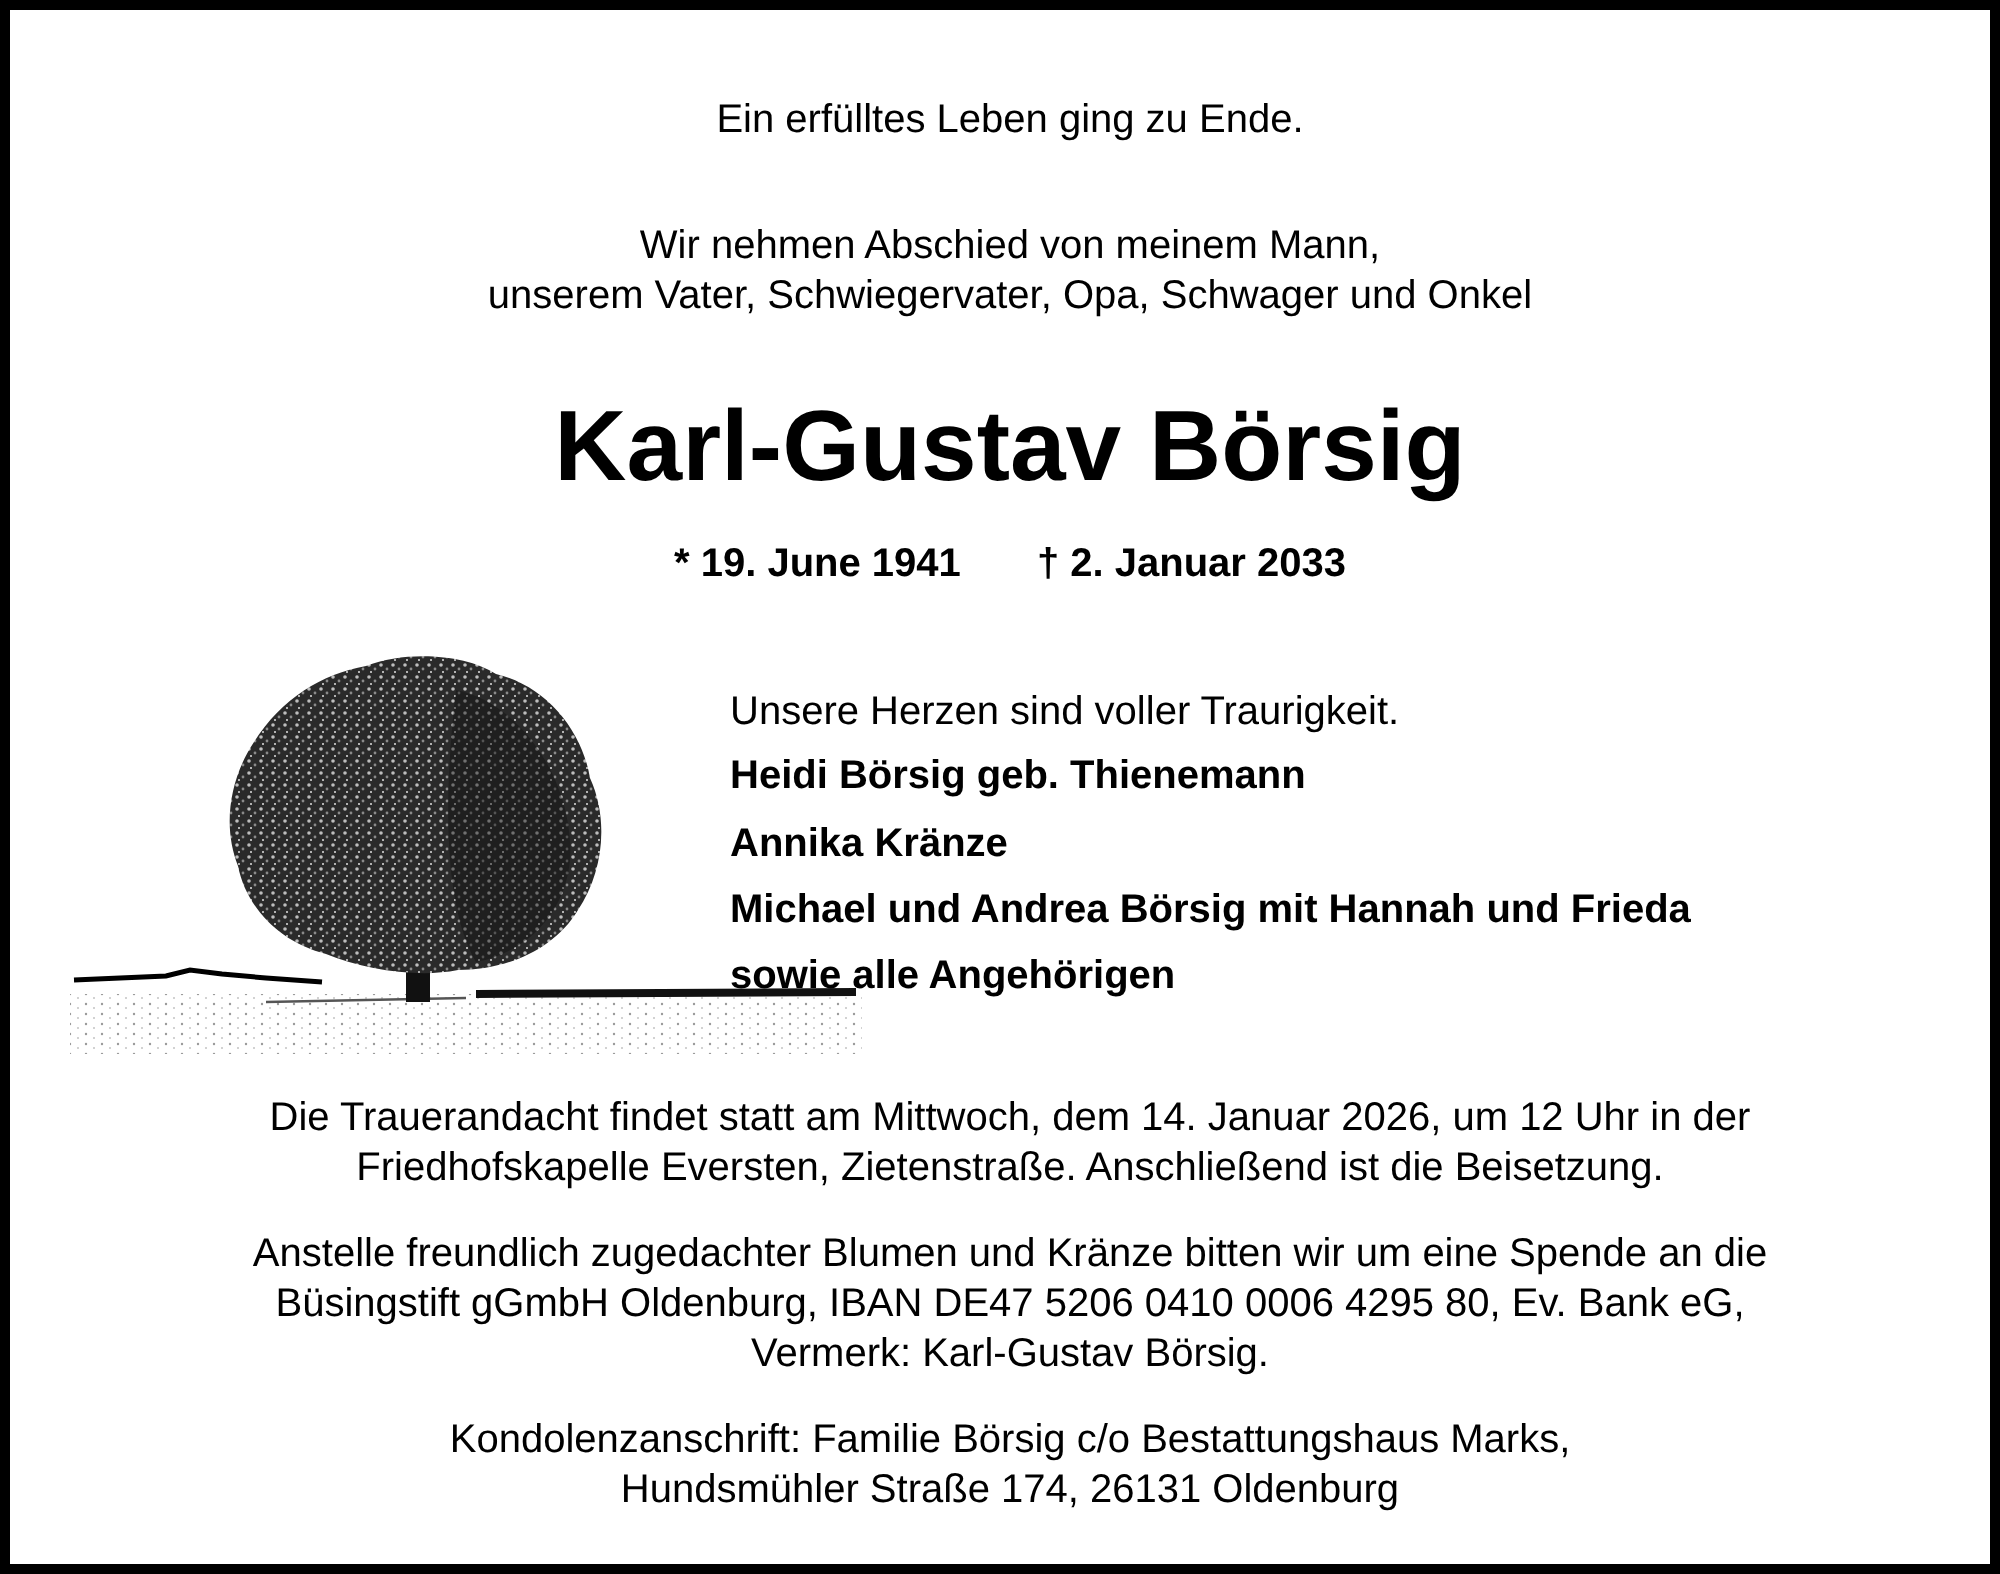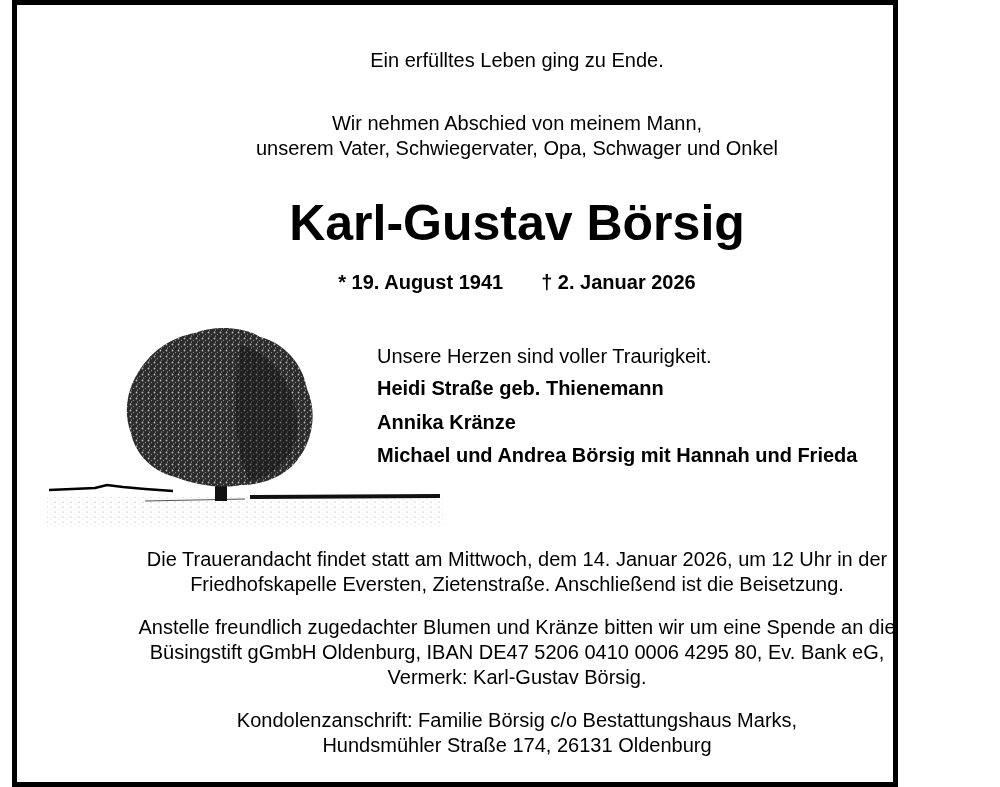--- a/index.html
+++ b/index.html
@@ -1,19 +1,19 @@
 <!DOCTYPE html>
 <html><head>
   <meta charset="utf-8">
   <style>
     html, body { margin: 0; padding: 0; background: #ffffff; }
     body { width: 1000px; height: 787px; overflow: hidden; }
     .frame {
-      position: absolute; left: 12px; top: 0;
-      width: 886px; height: 787px;
+      position: absolute; left: 0; top: 0;
+      width: 1000px; height: 787px;
       box-sizing: border-box;
       border: 5px solid #000;
       background: #fff;
       font-family: "Liberation Sans", sans-serif;
       color: #000;
     }
     .line { position: absolute; left: 0; width: 1000px; text-align: center; white-space: nowrap; }
     .reg { font-size: 20px; font-weight: normal; }
     .bold { font-size: 20px; font-weight: bold; }
     .name { font-size: 50px; font-weight: bold; letter-spacing: 0px; }
@@ -28,21 +28,21 @@
 <div class="frame">
 
   <div class="line reg" style="top:44px">Ein erfülltes Leben ging zu Ende.</div>
 
   <div class="line reg" style="top:107px">Wir nehmen Abschied von meinem Mann,</div>
   <div class="line reg" style="top:132px">unserem Vater, Schwiegervater, Opa, Schwager und Onkel</div>
 
   <div class="line name" style="top:189px">Karl-Gustav Börsig</div>
 
   <div class="line dates" style="top:266px">
-    <span>* 19. August 1941</span><span>† 2. Januar 2026</span>
+    <span>* 19. June 1941</span><span>† 2. Januar 2033</span>
   </div>
 
   <svg class="tree" viewBox="0 0 400 205" xmlns="http://www.w3.org/2000/svg">
     <defs>
       <pattern id="speck" width="6" height="6" patternUnits="userSpaceOnUse">
         <rect width="6" height="6" fill="#2a2a2a"></rect>
         <circle cx="1.5" cy="1.5" r="0.9" fill="#bdbdbd"></circle>
         <circle cx="4.5" cy="3.5" r="0.7" fill="#8a8a8a"></circle>
         <circle cx="2.5" cy="5" r="0.5" fill="#e0e0e0"></circle>
       </pattern>
@@ -59,23 +59,24 @@
     <path d="M205 172 L395 171" stroke="#111" stroke-width="4" fill="none"></path>
     <path d="M100 176 L200 174" stroke="#555" stroke-width="1.2" fill="none"></path>
 
     <rect x="170" y="140" width="12" height="36" fill="#111"></rect>
 
     <path d="M150 8 C170 0 200 2 215 12 C240 18 258 40 262 64 C272 86 268 112 256 130 C244 150 220 160 196 160 C176 164 150 160 130 152 C106 146 90 128 86 108 C78 88 82 64 94 46 C108 24 128 12 150 8 Z" fill="url(#speck)"></path>
     <path d="M195 20 C225 26 250 60 252 96 C254 124 236 150 205 156 C190 130 188 80 195 20 Z" fill="#111" opacity="0.45"></path>
   </svg>
 
   <div class="family reg" style="top:340px">Unsere Herzen sind voller Traurigkeit.</div>
-  <div class="family bold" style="top:372px">Heidi Straße geb. Thienemann</div>
+  <div class="family bold" style="top:372px">Heidi Börsig geb. Thienemann</div>
   <div class="family bold" style="top:406px">Annika Kränze</div>
   <div class="family bold" style="top:439px">Michael und Andrea Börsig mit Hannah und Frieda</div>
+  <div class="family bold" style="top:472px">sowie alle Angehörigen</div>
 
   <div class="line reg" style="top:543px">Die Trauerandacht findet statt am Mittwoch, dem 14. Januar 2026, um 12 Uhr in der</div>
   <div class="line reg" style="top:568px">Friedhofskapelle Eversten, Zietenstraße. Anschließend ist die Beisetzung.</div>
 
   <div class="line reg" style="top:611px">Anstelle freundlich zugedachter Blumen und Kränze bitten wir um eine Spende an die</div>
   <div class="line reg" style="top:636px">Büsingstift gGmbH Oldenburg, IBAN DE47 5206 0410 0006 4295 80, Ev. Bank eG,</div>
   <div class="line reg" style="top:661px">Vermerk: Karl-Gustav Börsig.</div>
 
   <div class="line reg" style="top:704px">Kondolenzanschrift: Familie Börsig c/o Bestattungshaus Marks,</div>
   <div class="line reg" style="top:729px">Hundsmühler Straße 174, 26131 Oldenburg</div>

